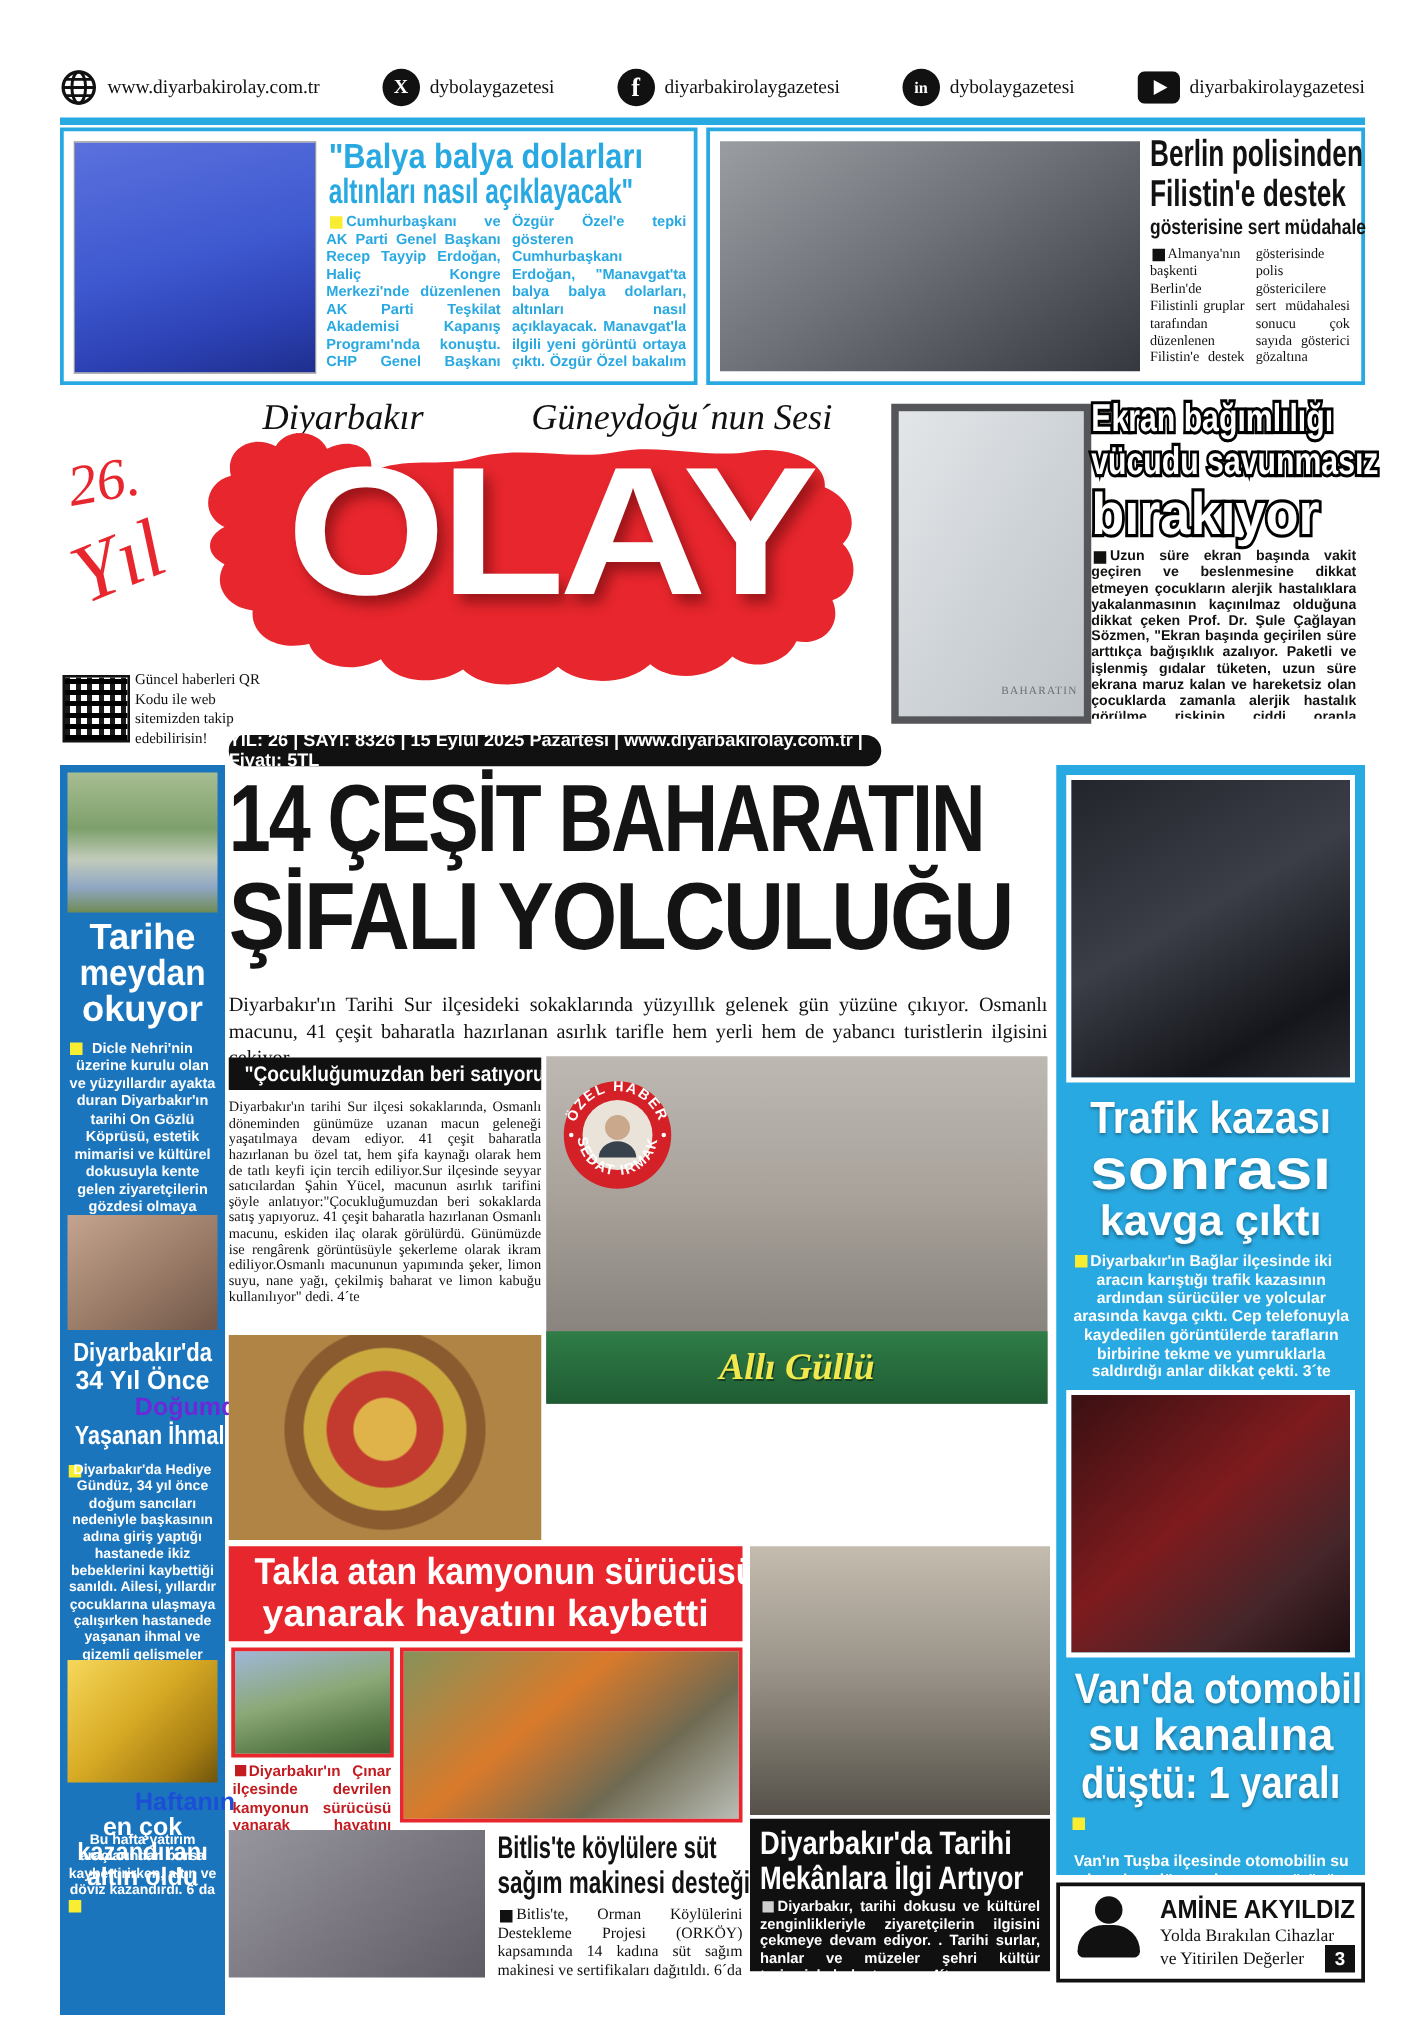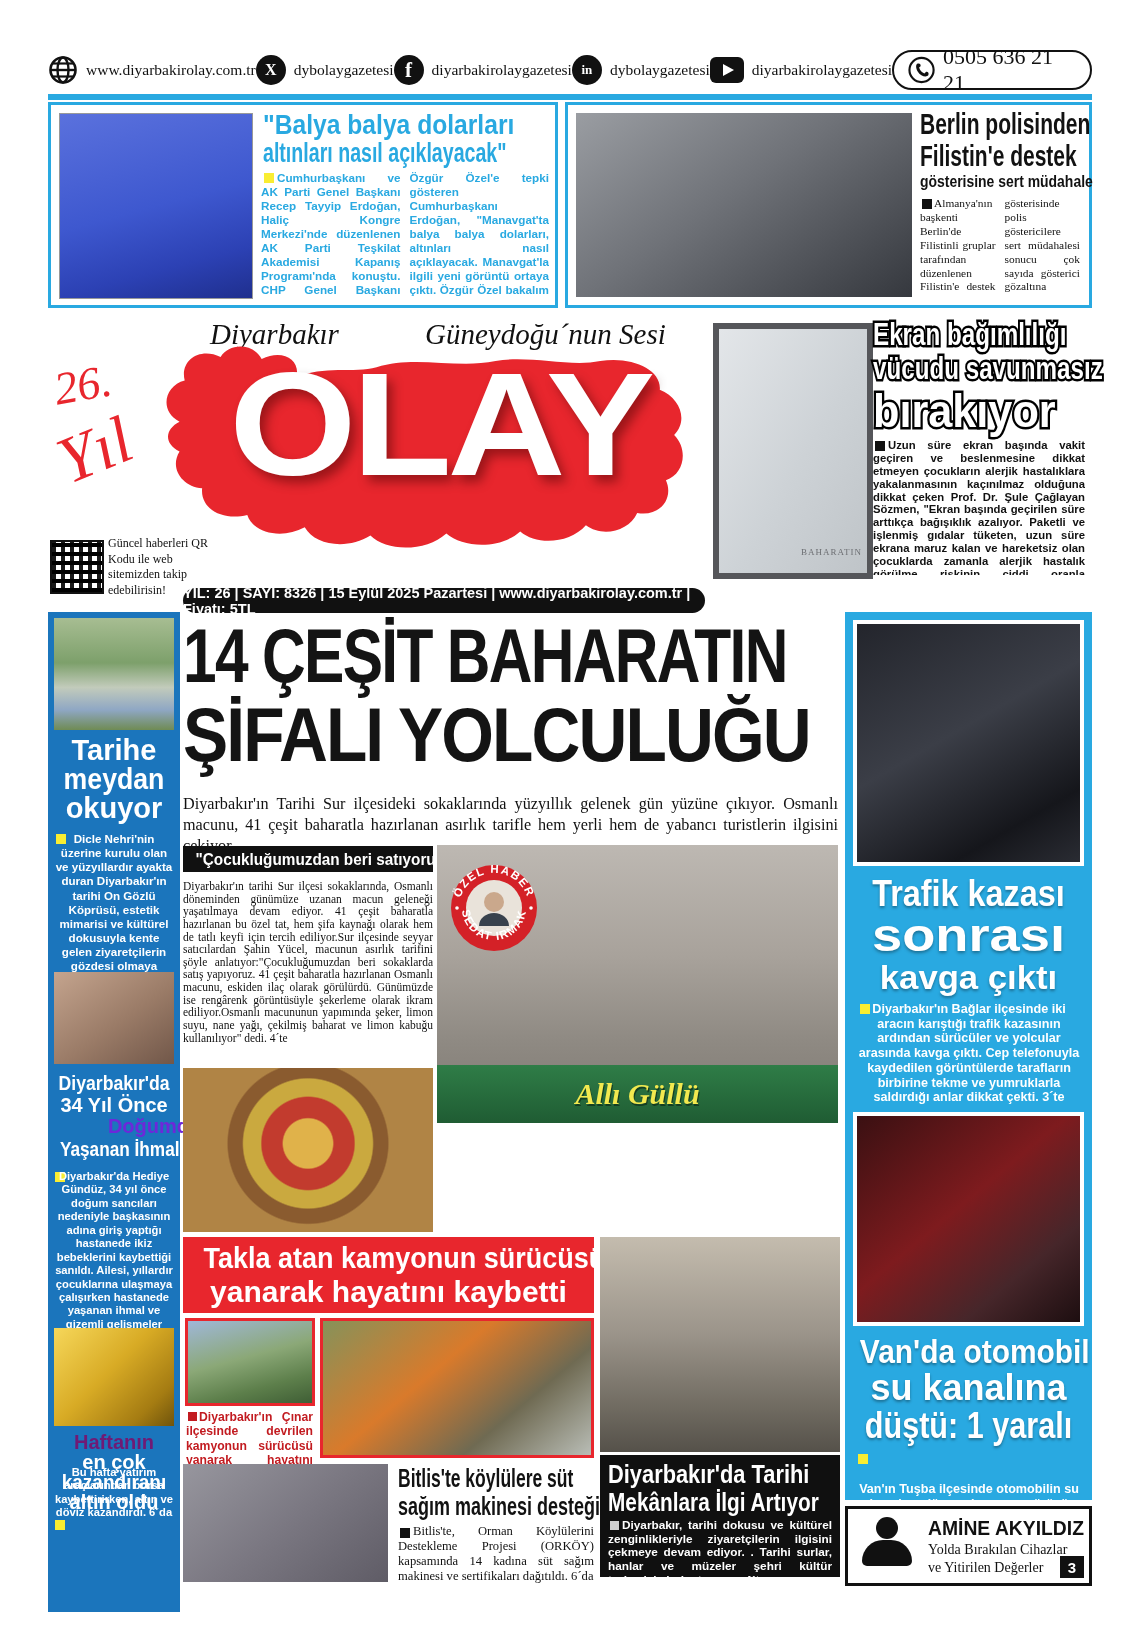--- a/index.html
+++ b/index.html
@@ -68,27 +68,20 @@
         </span>
       <span>dybolaygazetesi</span>
     </div>
     <div class="soc">
       <svg width="34" height="26" viewBox="0 0 34 26">
         <rect x="0" y="0" width="34" height="26" rx="6" fill="#111"></rect>
         <polygon points="13,7 24,13 13,19" fill="#fff"></polygon>
       </svg>
       <span>diyarbakirolaygazetesi</span>
     </div>
-    <div class="pill">
-      <svg width="28" height="28" viewBox="0 0 28 28">
-        <circle cx="14" cy="14" r="12.5" fill="none" stroke="#111" stroke-width="2.2"></circle>
-        <path d="M9.5 7.5 C12 6.5 13.5 8 13 10 L11.5 11.5 C12.2 14.5 14.5 16.8 17 17.5 L18.5 16 C20.5 15.5 22 17 21 19.5 C19 22 13 20.5 10 15.5 C8 12 8 8.5 9.5 7.5 Z" fill="#111"></path>
-      </svg>
-      <span>0505 636 21 21</span>
-    </div>
   </div>
   <div class="abs" style="left:48px;top:94px;width:1044px;height:6px;background:#29a9e1;"></div>
 
   <div class="box" style="left:48px;top:102px;width:504px;height:200px;">
     <div class="photo" style="left:8px;top:8px;width:192px;height:184px;border:1px solid #999;
          background:linear-gradient(165deg,#5a71dd 0%,#3e58cf 50%,#2c41b4 78%,#1f2f8e 100%);"></div>
     <div class="ln" style="left:212px;top:6px;font-size:28px;color:#29a9e1;transform:scaleX(.88);">"Balya balya dolarları</div>
     <div class="ln" style="left:212px;top:34px;font-size:28px;color:#29a9e1;transform:scaleX(.70);">altınları nasıl açıklayacak"</div>
     <div class="bullet" style="left:213px;top:68px;"></div>
     <div class="abs cols2 cyan-body just" style="left:210px;top:66px;width:288px;height:128px;overflow:hidden;text-indent:16px;">Cumhurbaşkanı ve AK Parti Genel Başkanı Recep Tayyip Erdoğan, Haliç Kongre Merkezi'nde düzenlenen AK Parti Teşkilat Akademisi Kapanış Programı'nda konuştu. CHP Genel Başkanı Özgür Özel'e tepki gösteren Cumhurbaşkanı Erdoğan, "Manavgat'ta balya balya dolarları, altınları nasıl açıklayacak. Manavgat'la ilgili yeni görüntü ortaya çıktı. Özgür Özel bakalım bu kez kime çamur atacak" dedi. Cumhurbaşkanı Erdoğan, "Bugün Beykoz Belediye Başkan Vekili Özlem Vural Gürzel'in ve belediye meclis üyemizin AK Parti ailesine katılmasının sevincini yaşıyoruz" ifadelerini kullandı. 7´de</div>
@@ -140,21 +133,21 @@
   <div class="photo" style="left:54px;top:972px;width:120px;height:92px;
        background:linear-gradient(145deg,#c4a48e 0%,#9a7b67 55%,#715749 100%);"></div>
   <div class="lnc" style="left:48px;top:1072px;width:132px;font-size:21px;color:#fff;transform:scaleX(.84);">Diyarbakır'da</div>
   <div class="lnc" style="left:48px;top:1094px;width:132px;font-size:21px;color:#fff;transform:scaleX(.95);">34 Yıl Önce</div>
   <div class="lnc" style="left:48px;top:1116px;width:132px;font-size:20px;color:#6d28d9;margin-left:40px;">Doğumda</div>
   <div class="lnc" style="left:48px;top:1138px;width:132px;font-size:21px;color:#fff;transform:scaleX(.82);">Yaşanan İhmal</div>
   <div class="bullet" style="left:55px;top:1172px;"></div>
   <div class="abs wbody" style="left:53px;top:1170px;width:122px;font-size:11.2px;line-height:1.2;">Diyarbakır'da Hediye Gündüz, 34 yıl önce doğum sancıları nedeniyle başkasının adına giriş yaptığı hastanede ikiz bebeklerini kaybettiği sanıldı. Ailesi, yıllardır çocuklarına ulaşmaya çalışırken hastanede yaşanan ihmal ve gizemli gelişmeler soru işaretleri yaratıyor. 4´te</div>
   <div class="photo" style="left:54px;top:1328px;width:120px;height:98px;
        background:linear-gradient(135deg,#f6d75a 0%,#d8ab25 45%,#a57c12 80%,#6f540c 100%);"></div>
-  <div class="lnc" style="left:48px;top:1432px;width:132px;font-size:20px;color:#701a75;">Haftanın</div>
+  <div class="lnc" style="left:48px;top:1432px;width:132px;font-size:20px;color:#1d4ed8;padding-left:34px;">Haftanın</div>
   <div class="lnc" style="left:48px;top:1452px;width:132px;font-size:20px;color:#fff;">en çok</div>
   <div class="lnc" style="left:48px;top:1472px;width:132px;font-size:20px;color:#fff;transform:scaleX(.95);">kazandıranı</div>
   <div class="lnc" style="left:48px;top:1492px;width:132px;font-size:20px;color:#fff;">altın oldu</div>
   <div class="bullet" style="left:55px;top:1520px;"></div>
   <div class="abs wbody" style="left:53px;top:1466px;width:122px;font-size:11.2px;line-height:1.2;">Bu hafta yatırım araçlarından borsa kaybettirirken, altın ve döviz kazandırdı. 6´da</div>
 
   <div class="ln" style="left:183px;top:617px;font-size:72px;color:#141414;transform:scale(.84,1.06);letter-spacing:-2px;">14 ÇEŞİT BAHARATIN</div>
   <div class="ln" style="left:183px;top:696px;font-size:72px;color:#141414;transform:scale(.94,1.06);letter-spacing:-2px;">ŞİFALI YOLCULUĞU</div>
   <div class="abs serif just" style="left:183px;top:794px;width:655px;font-size:16.2px;line-height:1.3;">Diyarbakır'ın Tarihi Sur ilçesideki sokaklarında yüzyıllık gelenek gün yüzüne çıkıyor. Osmanlı macunu, 41 çeşit baharatla hazırlanan asırlık tarifle hem yerli hem de yabancı turistlerin ilgisini çekiyor.</div>
   <div class="abs" style="left:183px;top:846px;width:250px;height:26px;background:#111;overflow:hidden;">

